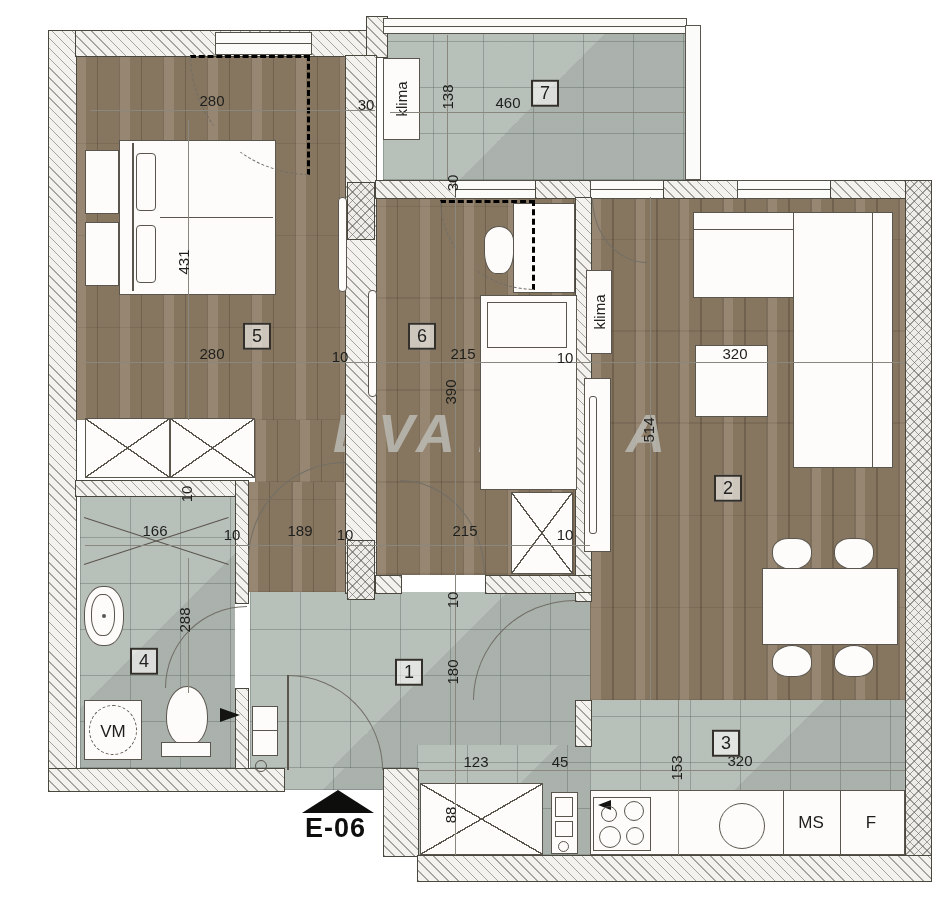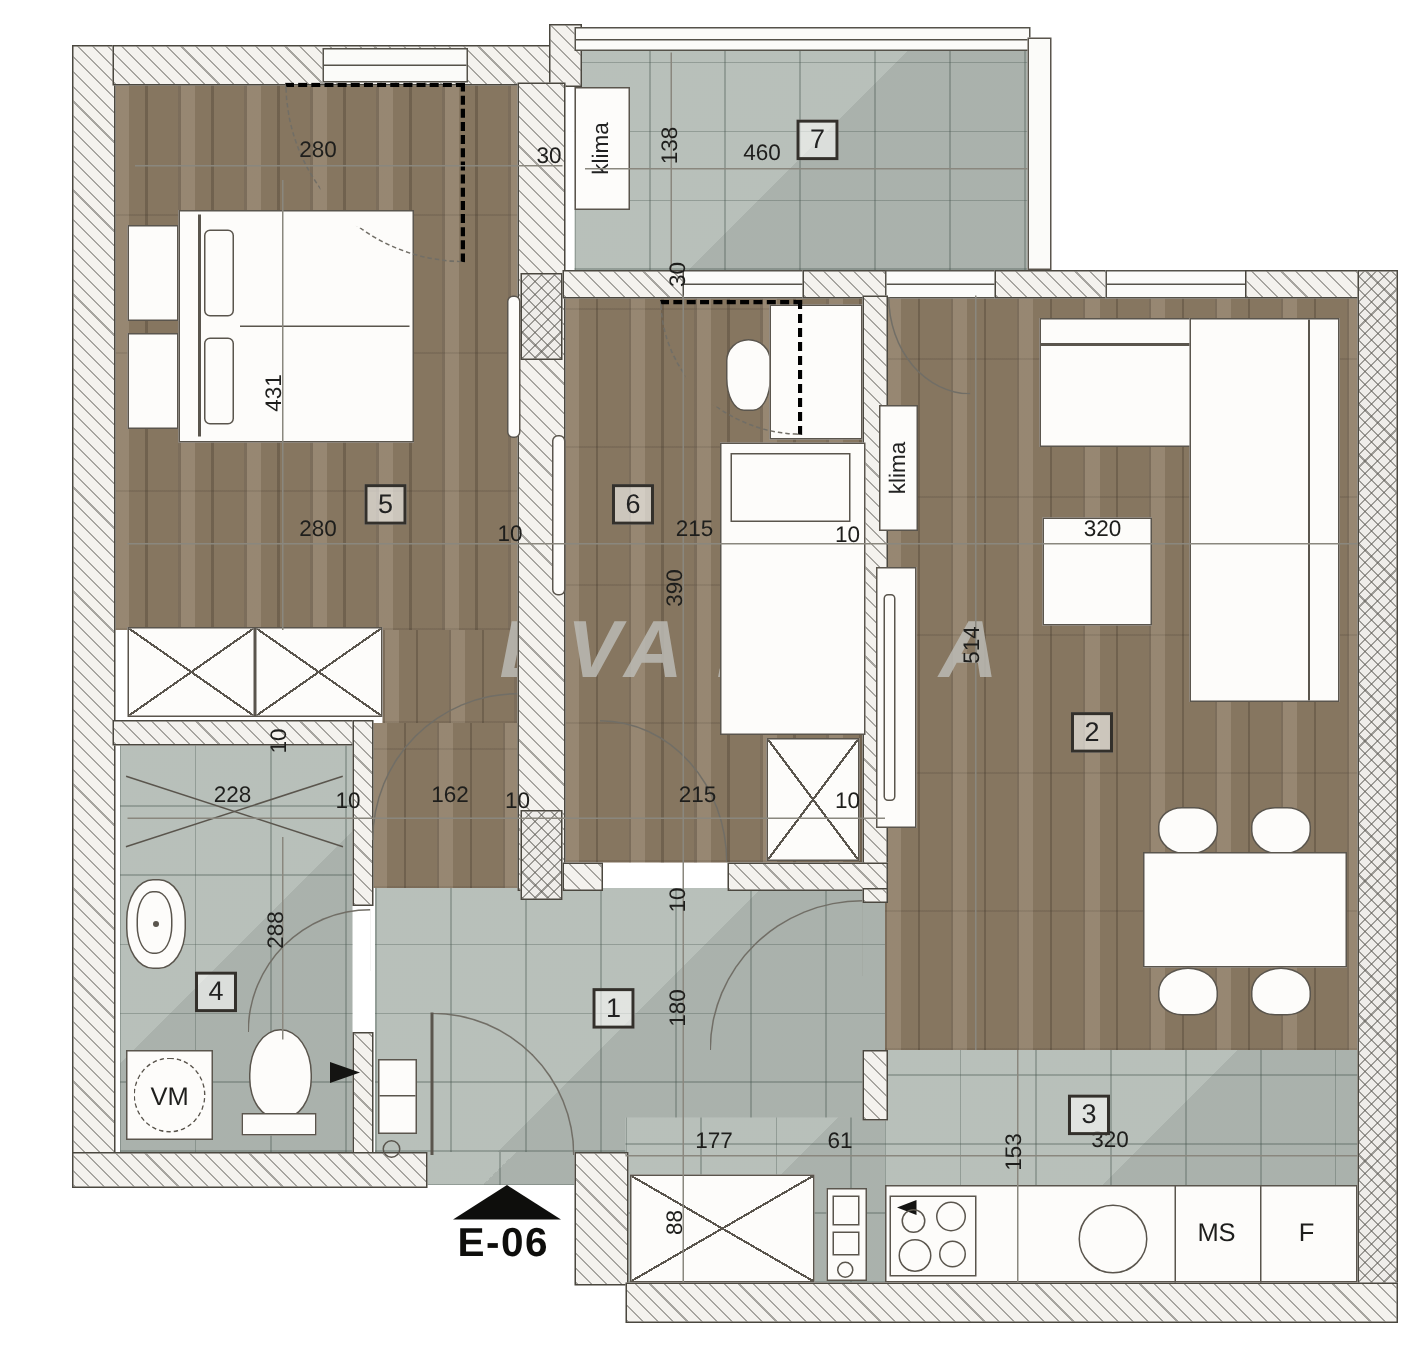--- a/index.html
+++ b/index.html
@@ -210,32 +210,32 @@
       <span class="dim" style="left: 508px; top: 102px;">460</span>
       <span class="dim rot" style="left: 183px; top: 262px;">431</span>
       <span class="dim" style="left: 212px; top: 353px;">280</span>
       <span class="dim" style="left: 340px; top: 356px;">10</span>
       <span class="dim" style="left: 463px; top: 353px;">215</span>
       <span class="dim" style="left: 565px; top: 357px;">10</span>
       <span class="dim" style="left: 735px; top: 353px;">320</span>
       <span class="dim rot" style="left: 452px; top: 183px;">30</span>
       <span class="dim rot" style="left: 450px; top: 392px;">390</span>
       <span class="dim rot" style="left: 648px; top: 430px;">514</span>
-      <span class="dim" style="left: 155px; top: 530px;">228</span>
+      <span class="dim" style="left: 155px; top: 530px;">166</span>
       <span class="dim" style="left: 232px; top: 534px;">10</span>
-      <span class="dim" style="left: 300px; top: 530px;">162</span>
+      <span class="dim" style="left: 300px; top: 530px;">189</span>
       <span class="dim" style="left: 345px; top: 534px;">10</span>
       <span class="dim" style="left: 465px; top: 530px;">215</span>
       <span class="dim" style="left: 565px; top: 534px;">10</span>
       <span class="dim rot" style="left: 186px; top: 494px;">10</span>
       <span class="dim rot" style="left: 184px; top: 620px;">288</span>
       <span class="dim rot" style="left: 452px; top: 600px;">10</span>
       <span class="dim rot" style="left: 452px; top: 672px;">180</span>
-      <span class="dim" style="left: 476px; top: 761px;">177</span>
-      <span class="dim" style="left: 560px; top: 761px;">61</span>
+      <span class="dim" style="left: 476px; top: 761px;">123</span>
+      <span class="dim" style="left: 560px; top: 761px;">45</span>
       <span class="dim rot" style="left: 450px; top: 815px;">88</span>
       <span class="dim" style="left: 740px; top: 760px;">320</span>
       <span class="dim rot" style="left: 676px; top: 768px;">153</span>
       <span class="roombox" style="left: 257px; top: 336px;">5</span>
       <span class="roombox" style="left: 422px; top: 336px;">6</span>
       <span class="roombox" style="left: 545px; top: 93px;">7</span>
       <span class="roombox" style="left: 728px; top: 488px;">2</span>
       <span class="roombox" style="left: 409px; top: 672px;">1</span>
       <span class="roombox" style="left: 726px; top: 743px;">3</span>
       <span class="roombox" style="left: 144px; top: 661px;">4</span>

